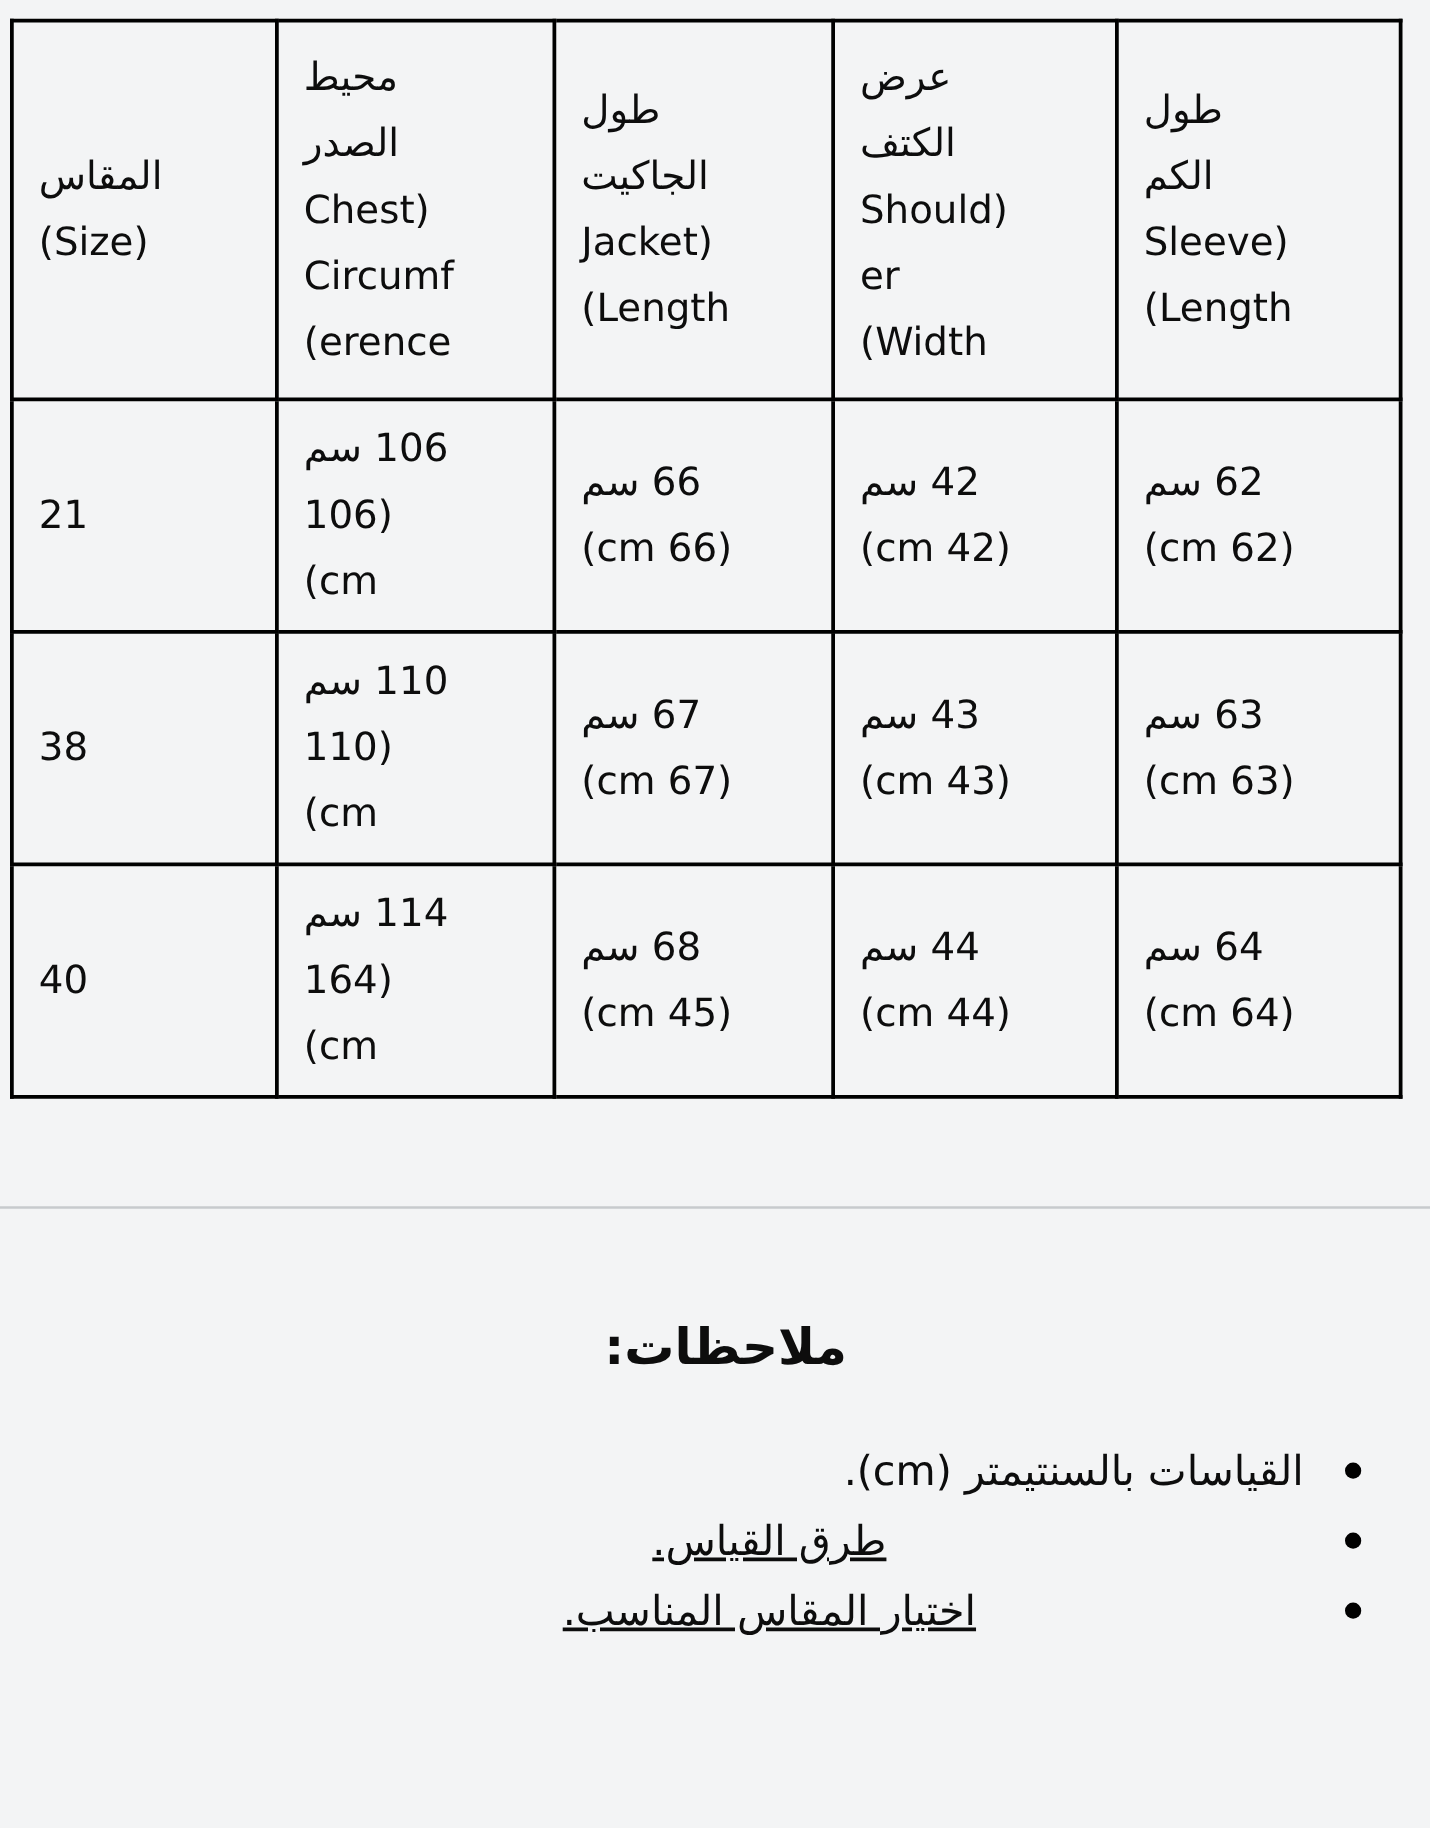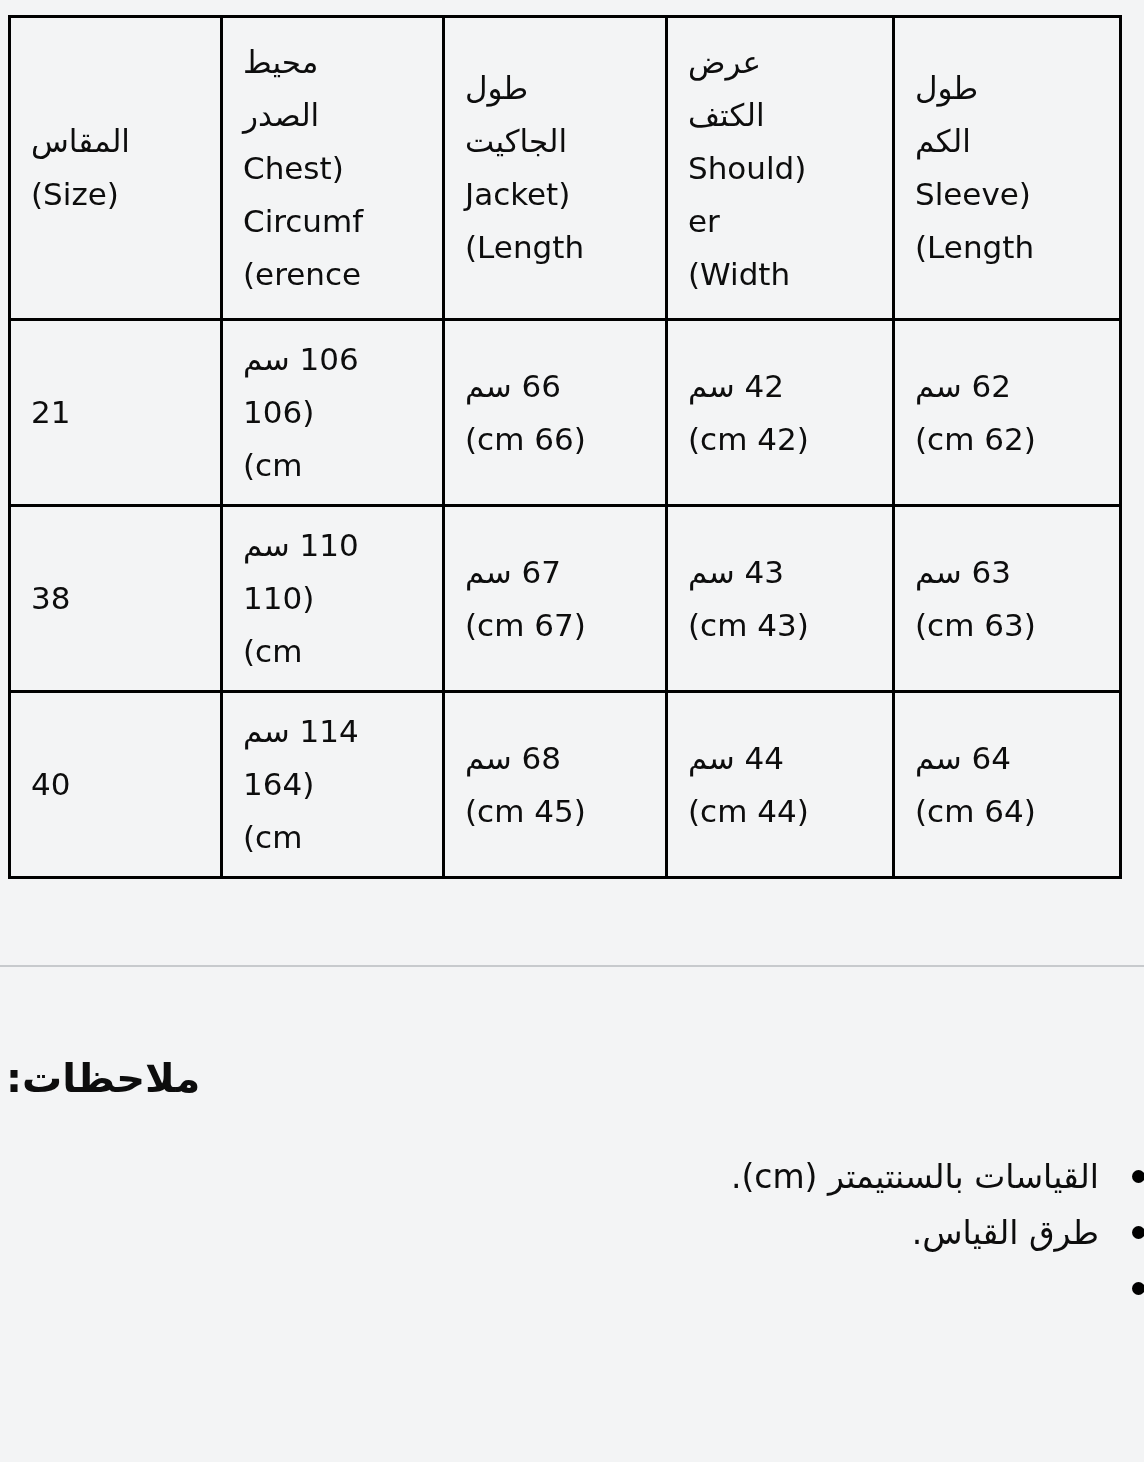--- a/index.html
+++ b/index.html
@@ -34,47 +34,47 @@
   tr.header-row  { height: 303px; }
   tr.data-row    { height: 186px; }
 
   .divider {
     height: 2px;
     background: #c7cacd;
     margin-top: 86px;
   }
   .notes-heading {
     direction: rtl;
-    text-align: left;
+    text-align: center;
     font-size: 40px;
     font-weight: bold;
-    margin: 88px 0 0 6px;
+    margin: 88px 0 0 17px;
     line-height: 46px;
   }
   ul.notes-list {
     list-style: none;
     margin: 48px 0 0 0;
-    padding: 0 45px 0 108px;
+    padding: 0 101px 0 108px;
   }
   ul.notes-list li {
     position: relative;
     direction: rtl;
     font-size: 33px;
     line-height: 56px;
   }
   ul.notes-list li .bullet-dot {
     position: absolute;
     right: -46px;
     top: 21px;
     width: 13px; height: 13px;
     border-radius: 50%;
     background: #000;
   }
   .ln-start { text-align: right; }
-  .ln-cont  { text-align: right; margin-left: 80px; }
+  .ln-cont  { text-align: center; margin-left: 80px; text-decoration: underline; }
 </style>
 </head>
 <body>
 
 <table class="size-chart">
   <colgroup>
     <col style="width:212px">
     <col style="width:222px">
     <col style="width:223px">
     <col style="width:227px">
@@ -150,14 +150,15 @@
   <li>
     <span class="bullet-dot"></span>
     <div class="ln-start">القياسات بالسنتيمتر (cm).</div>
   </li>
   <li>
     <span class="bullet-dot"></span>
     <div class="ln-cont">طرق القياس.</div>
   </li>
   <li>
     <span class="bullet-dot"></span>
+    <div class="ln-cont">اختيار المقاس المناسب.</div>
   </li>
 </ul>
 
 </body></html>

